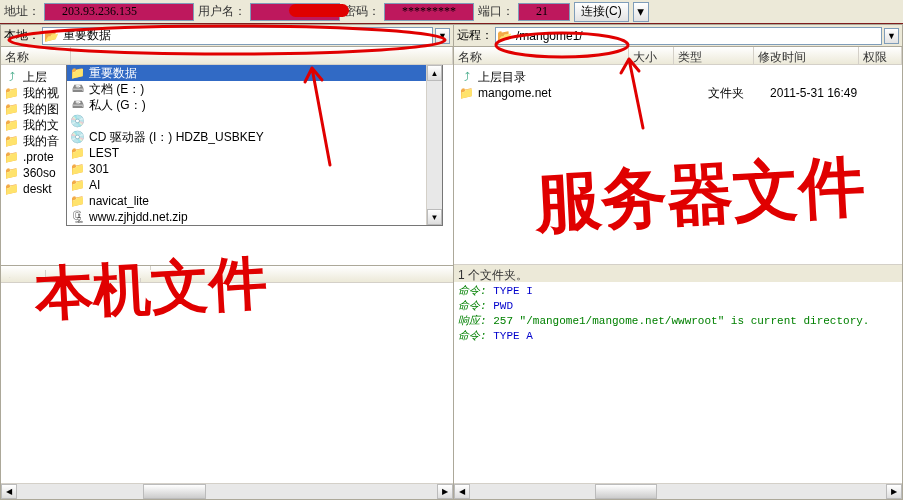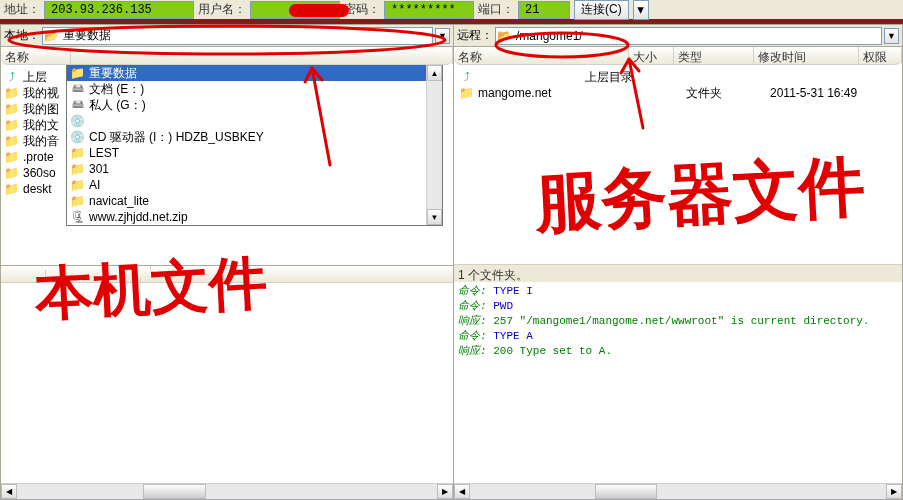--- a/index.html
+++ b/index.html
@@ -11,31 +11,31 @@
   height: 500px;
   overflow: hidden;
   position: relative;
 }
 .top-bar {
   display: flex;
   align-items: center;
   gap: 4px;
   padding: 2px 4px;
   background: #ece9d8;
-  border-bottom: 5px solid #7f1d1d;
+  border-bottom: 1px solid #7f1d1d;
   height: 24px;
 }
 .top-bar label { color: #333; white-space: nowrap; }
 .top-bar input[type=text], .top-bar input[type=password] {
   height: 18px;
   border: 1px solid #7f9db9;
-  padding: 0 6px;
+  padding: 0 17px;
   font-size: 12px;
-  font-family: Liberation Mono, monospace;
-  background: #84cc16;
+  font-family: Liberation Serif, serif;
+  background: #be185d;
 }
 .connect-btn {
   height: 20px;
   padding: 0 6px;
   background: linear-gradient(#fff,#e3e3e3);
   border: 1px solid #7f9db9;
   font-size: 12px;
   cursor: pointer;
 }
 .dd-btn {
@@ -81,21 +81,20 @@
   background: linear-gradient(#fff,#e3e3e3);
   display: flex; align-items: center; justify-content: center;
   cursor: pointer;
   font-size: 9px;
 }
 .col-headers {
   display: flex;
   height: 18px;
   background: linear-gradient(#fff,#ece9d8);
   border-bottom: 1px solid #d4d0c8;
-  border-radius: 7px;
 }
 .col-h {
   padding: 2px 4px;
   border-right: 1px solid #d4d0c8;
   color: #333;
   white-space: nowrap;
   overflow: hidden;
   cursor: pointer;
 }
 .file-area {
@@ -379,41 +378,40 @@
       <div class="col-h" style="width:175px">名称</div>
       <div class="col-h" style="width:45px">大小</div>
       <div class="col-h" style="width:80px">类型</div>
       <div class="col-h" style="width:105px">修改时间</div>
       <div class="col-h" style="flex:1">权限</div>
     </div>
     <div class="file-area" style="height:300px">
       <div class="tree-list" id="remote-tree" style="left:4px">
           <div class="tree-row" style="width: 430px;">
             <span class="ico ico-up">⤴</span>
-            <span style="width: 155px; text-align: right;">上层目录</span>
+            <span style="width: 155px;">上层目录</span>
             <span style="width: 45px;"></span>
             <span style="width: 80px;"></span>
             <span></span>
           </div>
           <div class="tree-row" style="width: 430px;">
             <span class="ico ico-folder">📁</span>
             <span style="width: 155px;">mangome.net</span>
             <span style="width: 45px;"></span>
-            <span style="width: 80px;">文件夹</span>
+            <span style="width: 80px; text-align: center;">文件夹</span>
             <span>2011-5-31 16:49</span>
           </div>
         </div>
     </div>
     <div class="status-bar">1 个文件夹。</div>
     <div class="log-body" id="log-body">
         <div class="log-line"><span class="log-cmd-lbl">命令:   </span><span class="log-cmd-val">TYPE I</span></div>
         <div class="log-line"><span class="log-cmd-lbl">命令:   </span><span class="log-cmd-val">PWD</span></div>
         <div class="log-line"><span class="log-cmd-lbl">响应:   </span><span class="log-resp">257 "/mangome1/mangome.net/wwwroot" is current directory.</span></div>
         <div class="log-line"><span class="log-cmd-lbl">命令:   </span><span class="log-cmd-val">TYPE A</span></div>
-        <div class="log-line"><span class="log-cmd-lbl">响应:   </span><span class="log-resp">200 Type set to A.</span></div>
       </div>
     <div class="scroll-h">
       <div class="sbtn">◀</div>
       <div class="track">
           <div class="thumb"></div>
         </div>
       <div class="sbtn">▶</div>
     </div>
   </div>
 </div>

